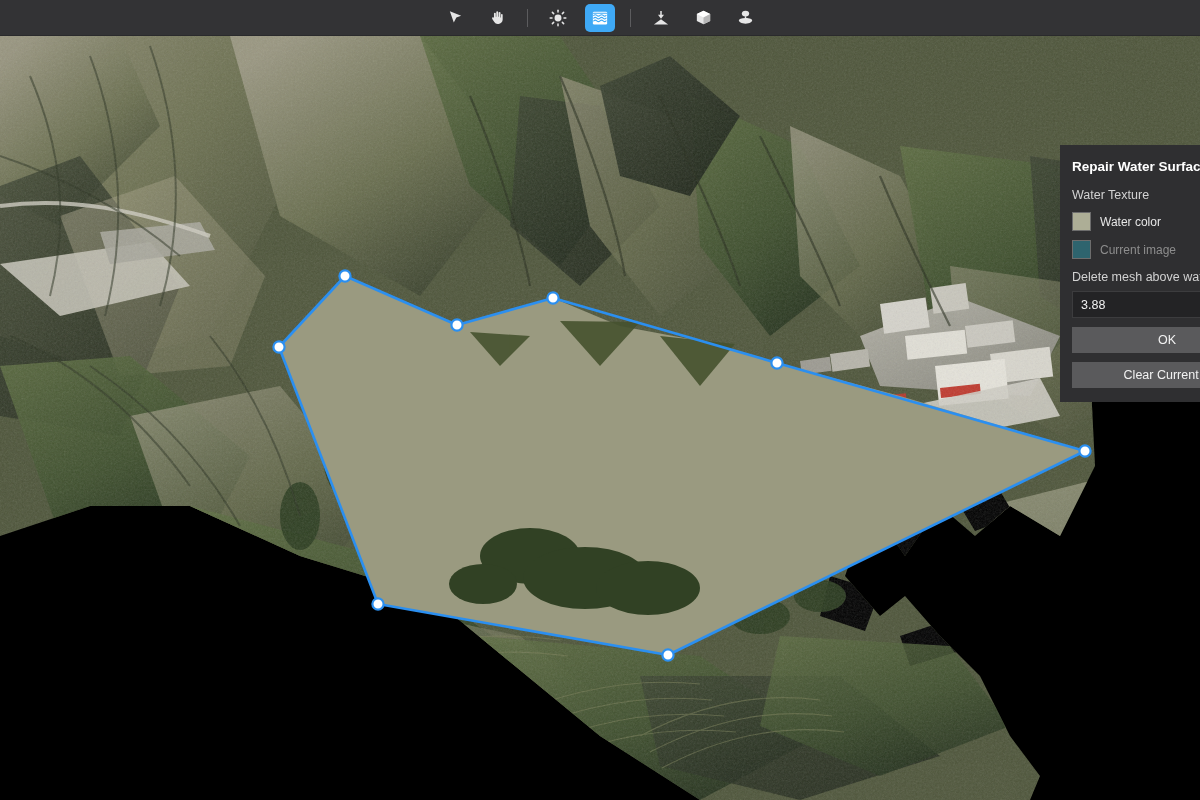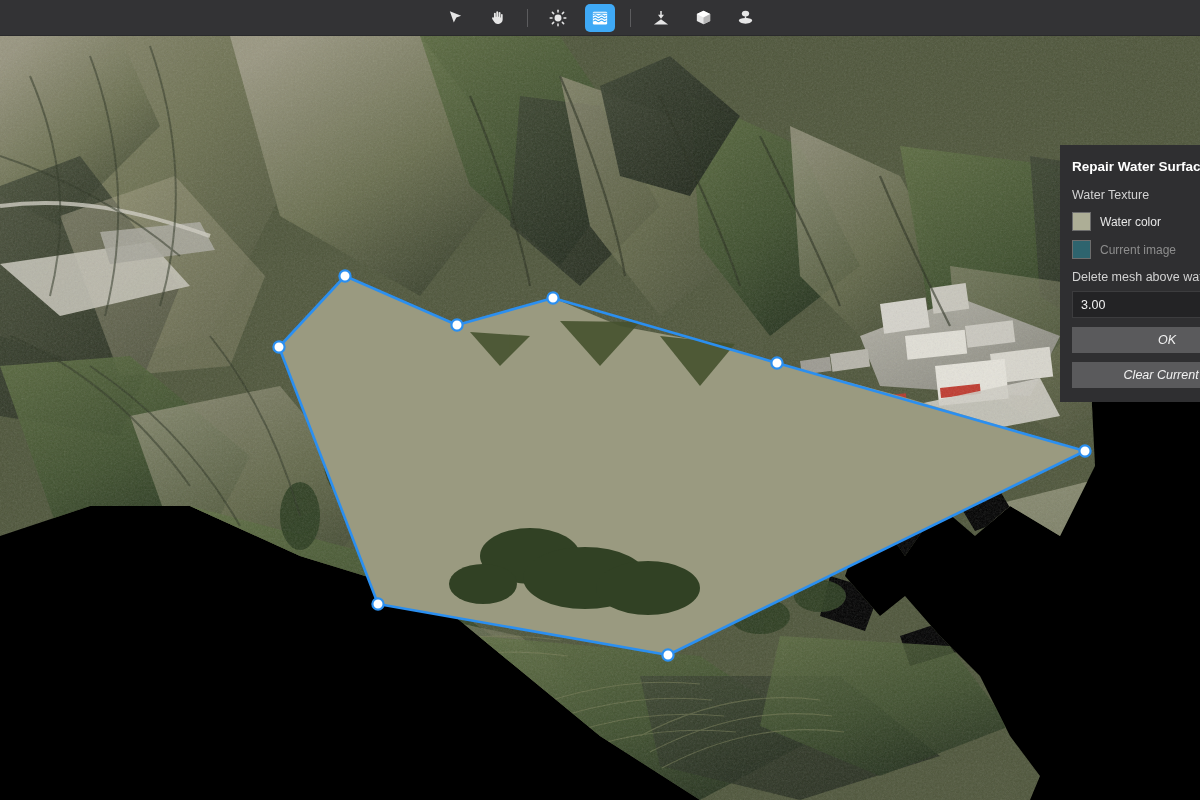--- a/index.html
+++ b/index.html
@@ -66,21 +66,21 @@
     height:27px; background:#232325; border:1px solid #3c3c3e;
     display:flex; align-items:center; padding-left:8px;
     font-size:12.5px; color:#f0f0f0; width:190px; cursor:text;
   }
   .btn{
     height:26px; background:#5a5a5c; margin-top:9px;
     display:flex; align-items:center; justify-content:center;
     font-size:12.5px; color:#f2f2f2; width:190px; cursor:pointer;
     white-space:nowrap; overflow:hidden;
   }
-  .btn span{ display:block;font-style:italic; }
+  .btn span{ display:block; }
 </style>
 </head>
 <body>
 
 <div id="app">
 
   <div class="viewport">
     <svg class="scene" width="1200" height="764" viewBox="0 0 1200 764">
       <defs>
 
@@ -384,21 +384,21 @@
     </div>
 
     <div class="radio-row">
       <span class="swatch" style="background:#2e646e"></span>
       <span class="radio-label disabled">Current image</span>
     </div>
 
     <div class="field-label">Delete mesh above wat</div>
 
     <div class="input-box">
-      <span>3.00</span>
+      <span>3.88</span>
     </div>
 
     <div class="btn">
       <span>OK</span>
     </div>
 
     <div class="btn">
       <span>Clear Current E</span>
     </div>
 

